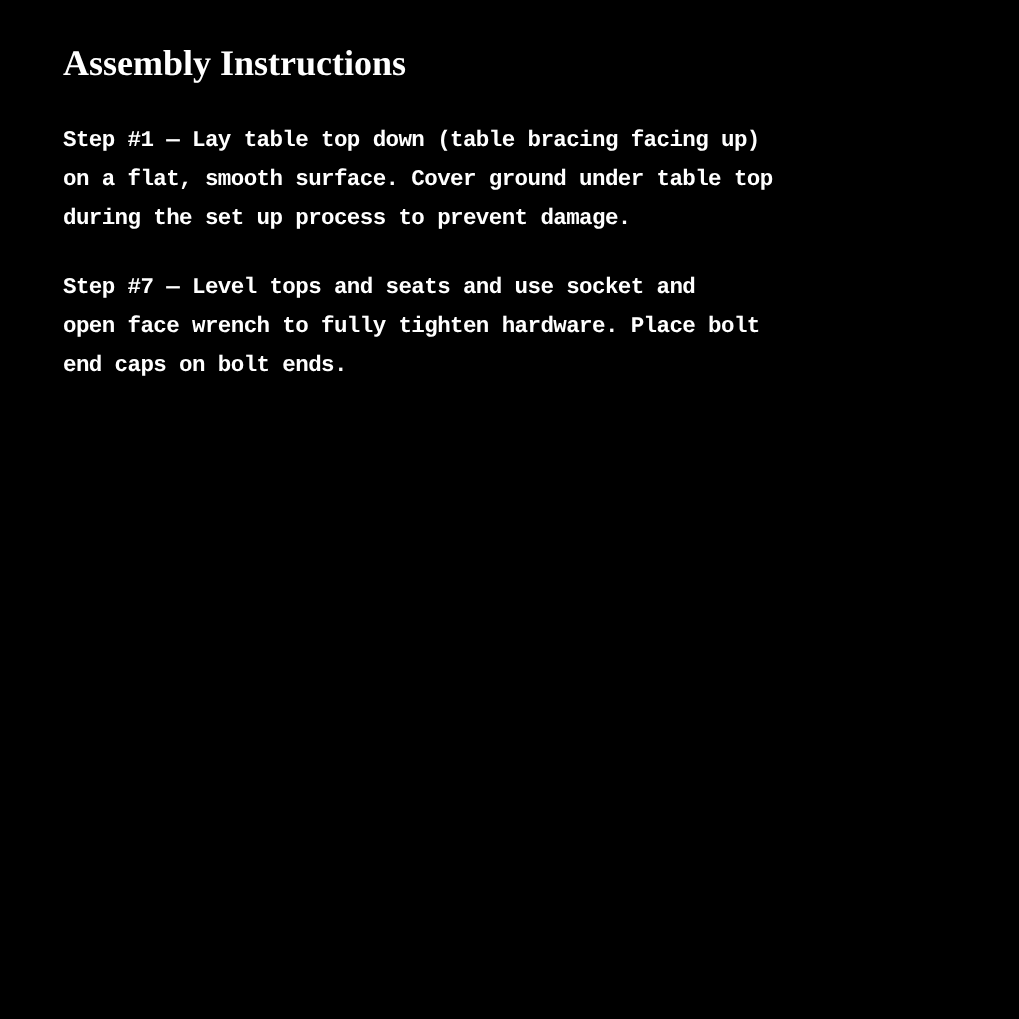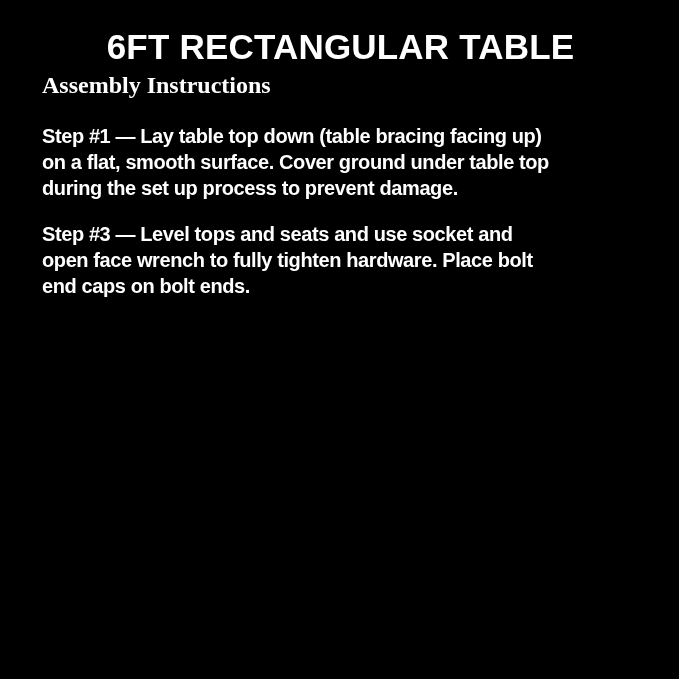--- a/index.html
+++ b/index.html
@@ -33,34 +33,34 @@
     font-size: 24px;
     line-height: 1.25;
     font-weight: 700;
     font-family: Liberation Serif, serif;
   }
   .steps {
     margin-top: 23px;
   }
   .step {
     margin: 0 0 20px 0;
-    font-size: 20px;
+    font-size: 15px;
     line-height: 26px;
     letter-spacing: -0.4px;
     white-space: pre-line;
     text-align: left;
+    font-family: Liberation Mono, monospace;
   }
 </style>
 </head>
 <body>
 
 <div class="card">
-  <h1 class="title">6FT RECTANGULAR TABLE</h1>
   <h2 class="subtitle">Assembly Instructions</h2>
   <div class="steps">
     <p class="step">Step #1 — Lay table top down (table bracing facing up)
 on a flat, smooth surface. Cover ground under table top
 during the set up process to prevent damage.</p>
-    <p class="step">Step #3 — Level tops and seats and use socket and
+    <p class="step">Step #7 — Level tops and seats and use socket and
 open face wrench to fully tighten hardware. Place bolt
 end caps on bolt ends.</p>
   </div>
 </div>
 
 </body></html>

